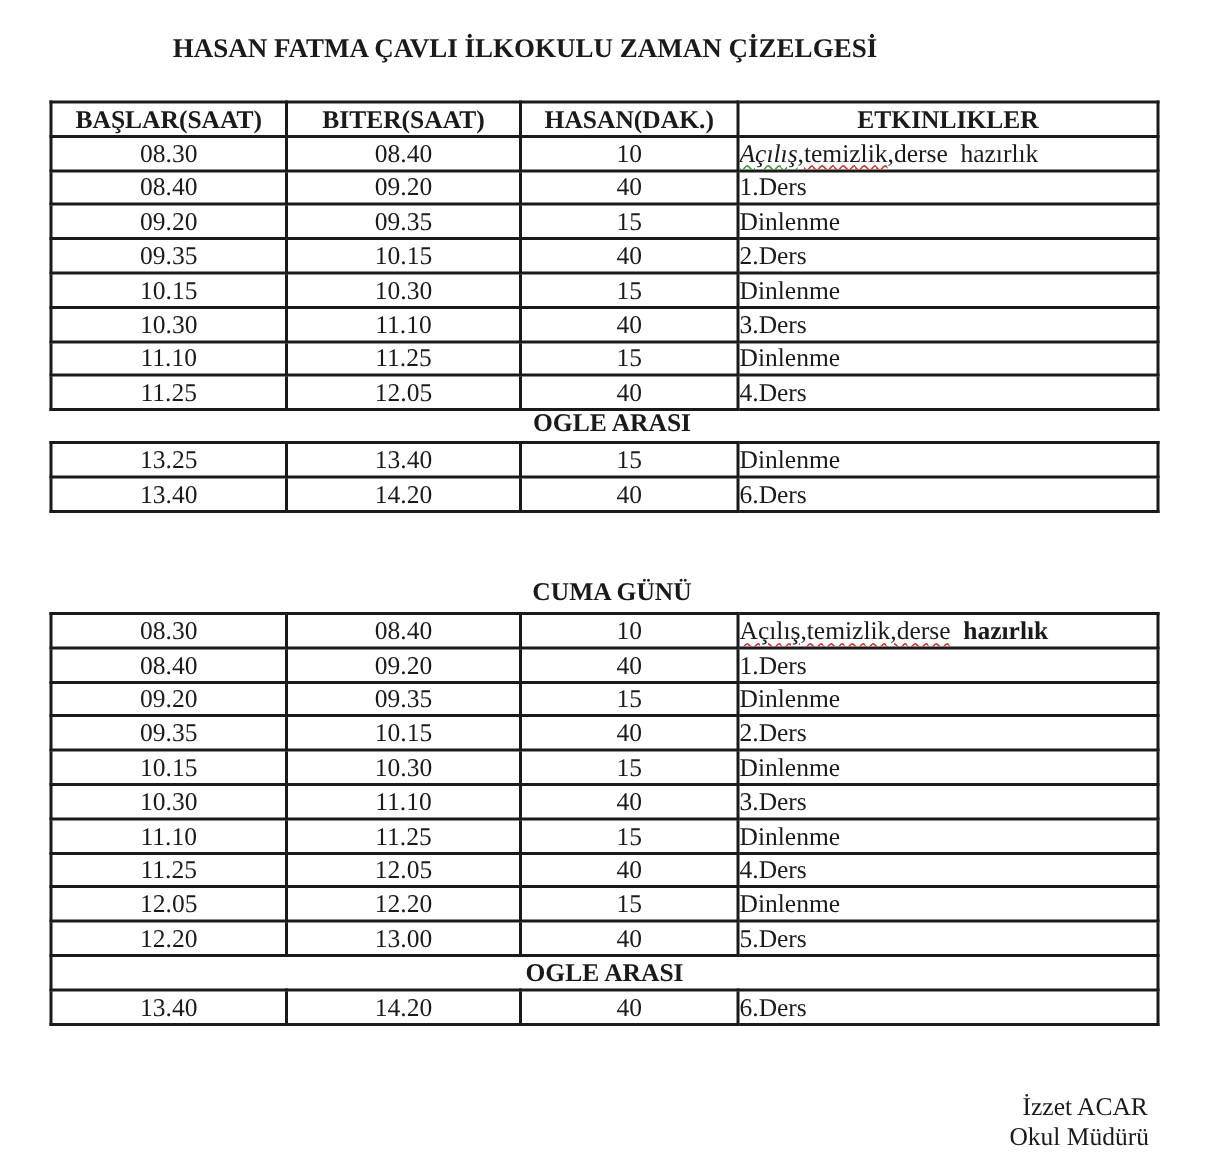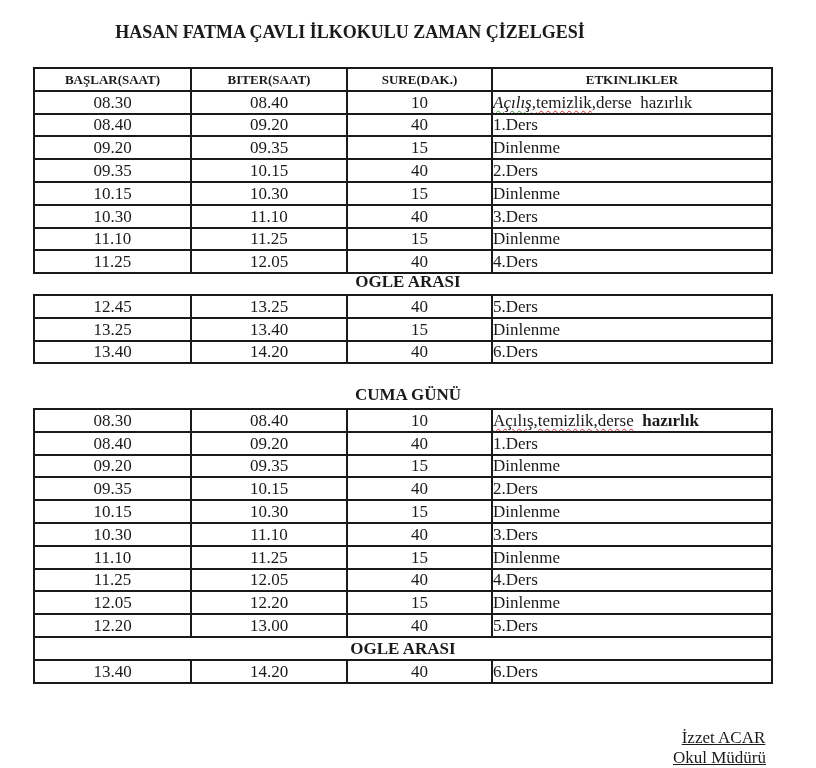--- a/index.html
+++ b/index.html
@@ -14,57 +14,57 @@
     }
     table.sched {
       position: absolute; left: 33px; width: 738px;
       border-collapse: collapse; table-layout: fixed;
       font-size: 17px;
     }
     table.sched td, table.sched th {
       border: 2px solid #1a1a1a; padding: 0; height: 20.8px; line-height: 19px;
       overflow: hidden; white-space: nowrap;
     }
-    table.sched th { font-weight: bold; text-align: center; font-size: 13px; }
+    table.sched th { font-weight: bold; text-align: center; font-size: 17px; }
     td.c { text-align: center; }
     td.act { text-align: left; padding-left: 5px; }
     col.c1 { width: 157px; }
     col.c2 { width: 156px; }
     col.c3 { width: 145px; }
     col.c4 { width: 280px; }
     .section-label {
       position: absolute; left: 0; width: 816px; text-align: center;
       font-weight: bold; font-size: 17px;
     }
     td.merged { text-align: center; font-weight: bold; }
     .sp-green { text-decoration: underline wavy #3a9a3a; text-decoration-thickness: 1px; text-underline-offset: 2px; font-style: italic; }
     .sp-red { text-decoration: underline wavy #d43030; text-decoration-thickness: 1px; text-underline-offset: 2px; }
     .signature {
       position: absolute; right: 50px; top: 728px; text-align: right;
       font-size: 17px; line-height: 20px;
     }
-    .signature div { text-align: center; text-decoration: underline; }
+    .signature div { text-align: center; }
   </style>
 </head>
 <body>
 
 <div class="title">HASAN FATMA ÇAVLI İLKOKULU ZAMAN ÇİZELGESİ</div>
 
 <table class="sched" id="t-weekday-am" style="top:67px;">
   <colgroup>
       <col class="c1">
       <col class="c2">
       <col class="c3">
       <col class="c4">
     </colgroup>
   <thead>
     <tr>
       <th>BAŞLAR(SAAT)</th>
       <th>BITER(SAAT)</th>
-      <th>SURE(DAK.)</th>
+      <th>HASAN(DAK.)</th>
       <th>ETKINLIKLER</th>
     </tr>
   </thead>
   <tbody>
       <tr>
         <td class="c">08.30</td>
         <td class="c">08.40</td>
         <td class="c">10</td>
         <td class="act"><span class="sp-green" style="white-space: pre;">Açılış</span><span style="white-space: pre;">,</span><span class="sp-red" style="white-space: pre;">temizlik</span><span style="white-space: pre;">,derse  hazırlık</span></td>
       </tr>
@@ -116,26 +116,20 @@
 <div class="section-label" style="top:272px;">OGLE ARASI</div>
 
 <table class="sched" id="t-weekday-pm" style="top:294px;">
   <colgroup>
       <col class="c1">
       <col class="c2">
       <col class="c3">
       <col class="c4">
     </colgroup>
   <tbody>
-      <tr>
-        <td class="c">12.45</td>
-        <td class="c">13.25</td>
-        <td class="c">40</td>
-        <td class="act">5.Ders</td>
-      </tr>
       <tr>
         <td class="c">13.25</td>
         <td class="c">13.40</td>
         <td class="c">15</td>
         <td class="act">Dinlenme</td>
       </tr>
       <tr>
         <td class="c">13.40</td>
         <td class="c">14.20</td>
         <td class="c">40</td>

